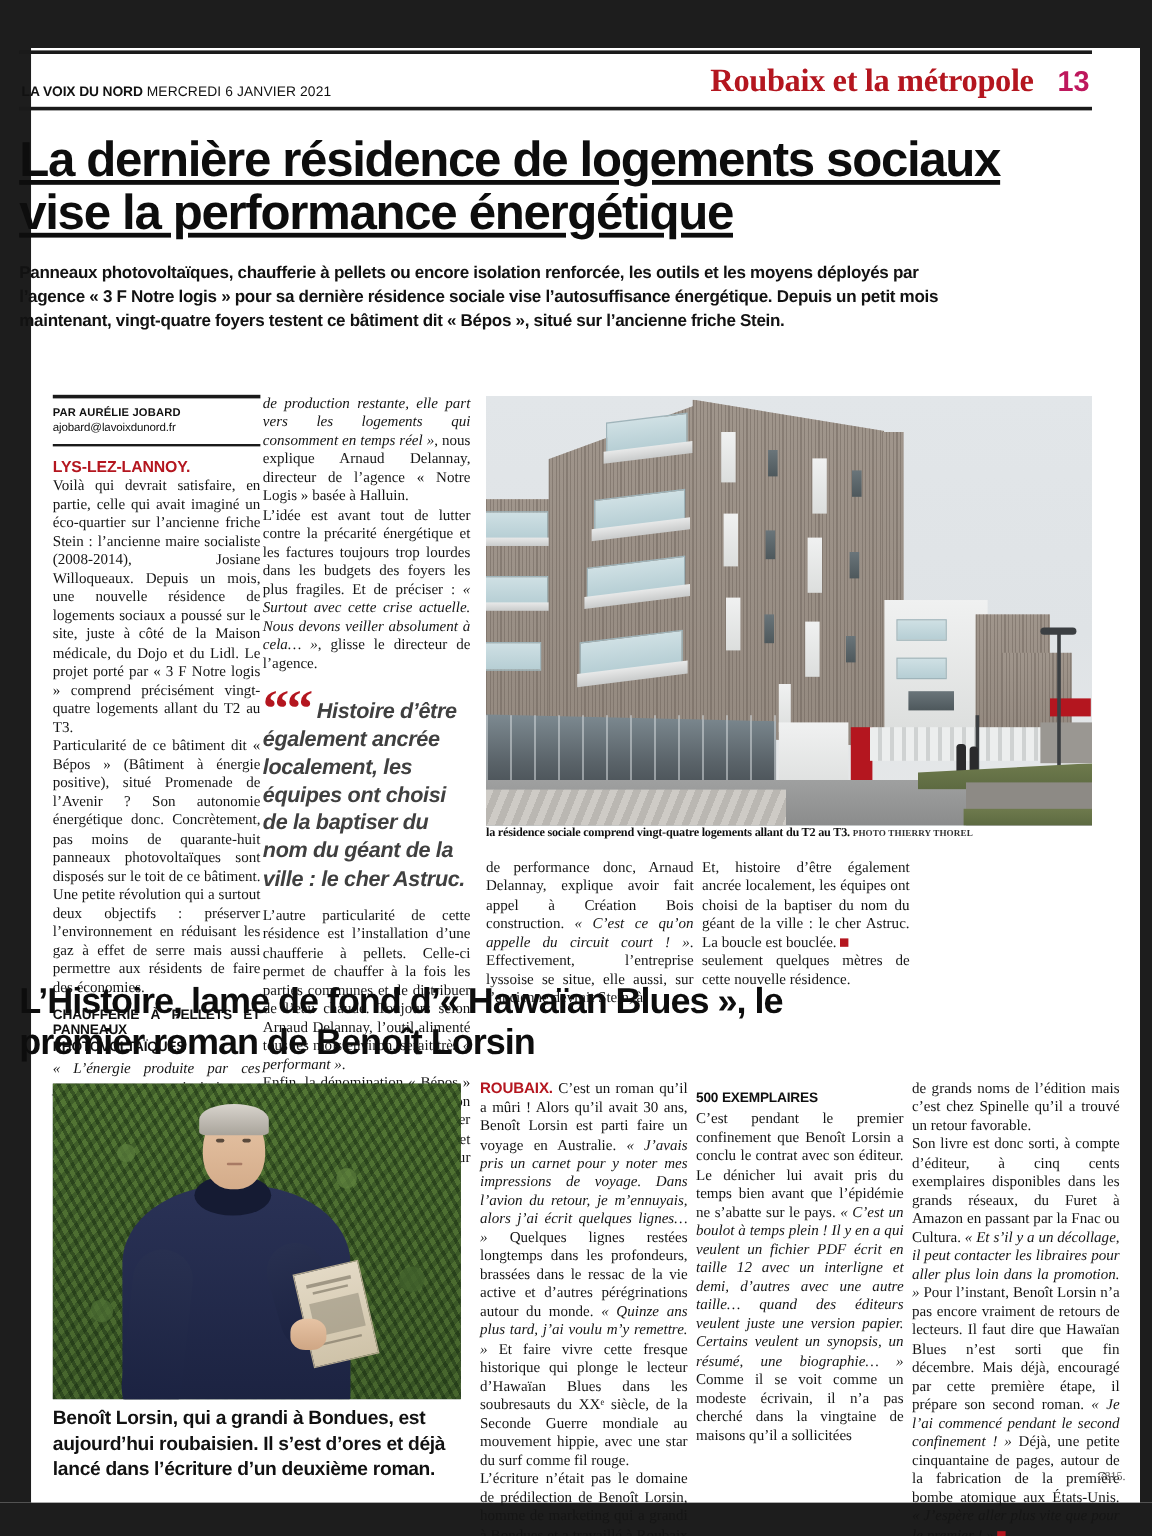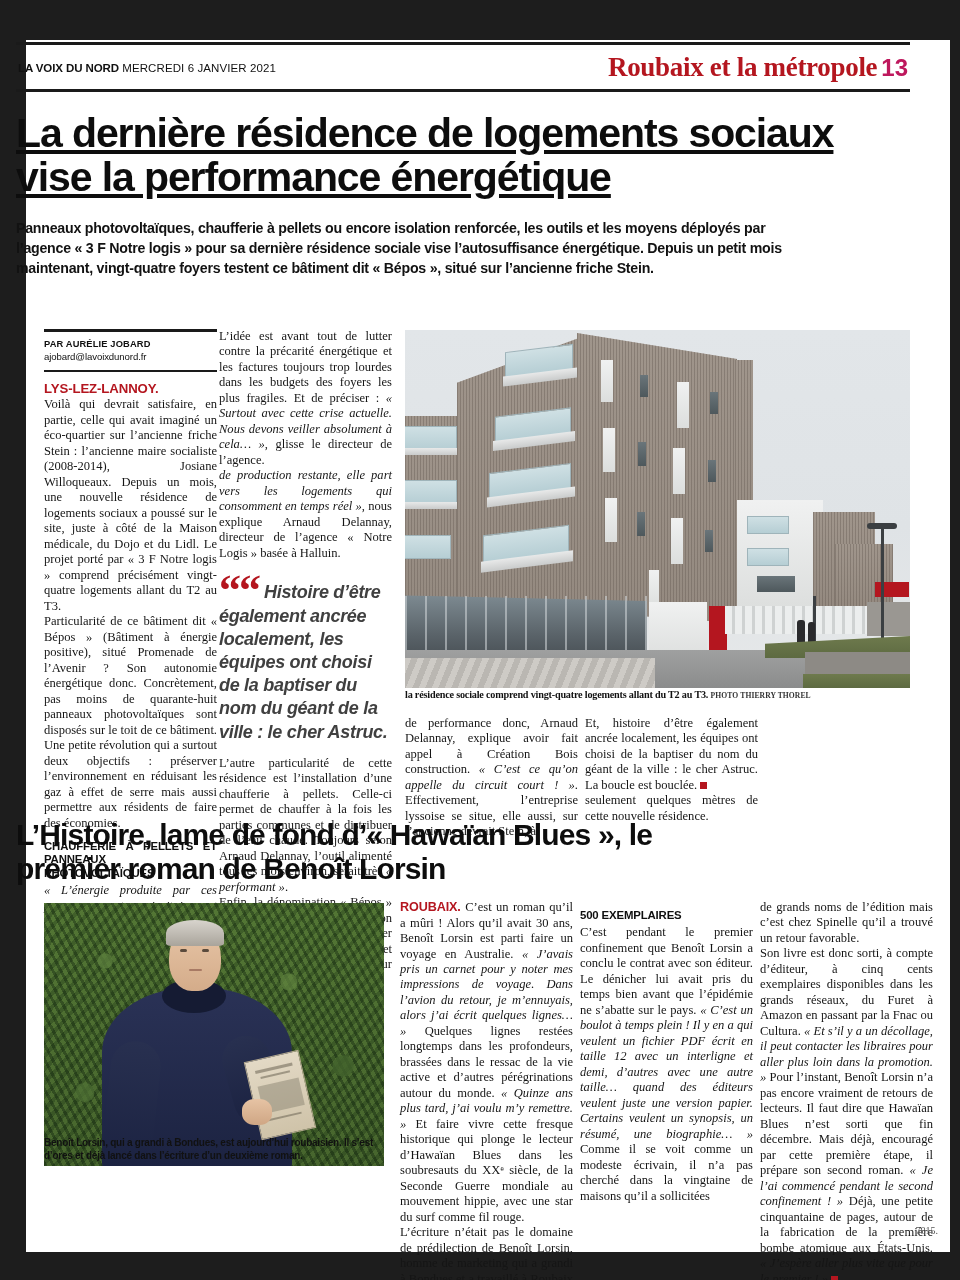--- a/index.html
+++ b/index.html
@@ -46,29 +46,29 @@
 
   
   .masthead {
     position: absolute;
     left: 16px; top: 42px; width: 894px;
   }
   .masthead-rule-top {
     height: 3px; background: #1a1a1a; width: 894px;
   }
   .masthead-row {
-    display: flex; align-items: center; justify-content: space-between;
+    display: flex; align-items: flex-end; justify-content: space-between;
     padding: 7px 2px 6px 2px;
   }
   .mh-left {
     font-size: 11.5px; letter-spacing: .1px; color: #111;
   }
   .mh-brand { font-weight: bold; letter-spacing: -.1px; }
   .mh-date { font-weight: normal; }
-  .mh-right { display: flex; align-items: baseline; gap: 4px; }
+  .mh-right { display: flex; align-items: baseline; gap: 20px; }
   .mh-section {
     font-family: "Liberation Serif", serif;
     font-weight: bold;
     font-size: 27px;
     color: #b4161f;
     letter-spacing: -.3px;
   }
   .mh-page {
     font-family: "Liberation Sans", sans-serif;
     font-weight: bold;
@@ -233,24 +233,24 @@
     width: 740px;
   }
 
   .photo2-wrap {
     position: absolute;
     left: 44px; top: 903px; width: 340px; height: 263px;
     overflow: hidden;
     background: #2c3a24;
   }
   .caption2 {
-    position: absolute; left: 44px; top: 1136px; width: 345px;
-    font-family: "Liberation Sans", sans-serif;
-    font-weight: bold;
-    font-size: 10px;
+    position: absolute; left: 44px; top: 1172px; width: 345px;
+    font-family: "Liberation Sans", sans-serif;
+    font-weight: bold;
+    font-size: 16px;
     line-height: 1.32;
     letter-spacing: -.25px;
     color: #111;
   }
   .folio {
     position: absolute;
     right: 22px; bottom: 44px;
     font-family: "Liberation Serif", serif;
     font-size: 10px;
     color: #555;
@@ -382,24 +382,24 @@
       <p>Voilà qui devrait satisfaire, en partie, celle qui avait imaginé un éco-quartier sur l’ancienne friche Stein : l’ancienne maire socialiste (2008-2014), Josiane Willoqueaux. Depuis un mois, une nouvelle résidence de logements sociaux a poussé sur le site, juste à côté de la Maison médicale, du Dojo et du Lidl. Le projet porté par « 3 F Notre logis » comprend précisément vingt-quatre logements allant du T2 au T3.</p>
       <p>Particularité de ce bâtiment dit « Bépos » (Bâtiment à énergie positive), situé Promenade de l’Avenir ? Son autonomie énergétique donc. Concrètement, pas moins de quarante-huit panneaux photovoltaïques sont disposés sur le toit de ce bâtiment. Une petite révolution qui a surtout deux objectifs : préserver l’environnement en réduisant les gaz à effet de serre mais aussi permettre aux résidents de faire des économies.</p>
       <div class="subhead">CHAUFFERIE À PELLETS ET PANNEAUX PHOTOVOLTAÏQUES</div>
       <p class="ital">« L’énergie produite par ces panneaux est prioritairement redirigée vers les parties communes et en cas</p>
     </div>
   </div>
 
   <div class="col" style="left:219px; top:329px; width:173px;">
     <div class="body-text">
       <p>
+        <span class="ital">de production restante, elle part vers les logements qui consomment en temps réel »</span><span>, nous explique Arnaud Delannay, directeur de l’agence « Notre Logis » basée à Halluin.</span>
+      </p>
+      <p>
         <span>L’idée est avant tout de lutter contre la précarité énergétique et les factures toujours trop lourdes dans les budgets des foyers les plus fragiles. Et de préciser : </span><span class="ital">« Surtout avec cette crise actuelle. Nous devons veiller absolument à cela… »</span><span>, glisse le directeur de l’agence.</span>
-      </p>
-      <p>
-        <span class="ital">de production restante, elle part vers les logements qui consomment en temps réel »</span><span>, nous explique Arnaud Delannay, directeur de l’agence « Notre Logis » basée à Halluin.</span>
       </p>
     </div>
 
     <div class="pullquote">
       <span class="pq-marks">““</span><span class="pq-text">Histoire d’être également ancrée localement, les équipes ont choisi de la baptiser du nom du géant de la ville : le cher Astruc.</span>
     </div>
 
     <div class="body-text">
       <p>
         <span>L’autre particularité de cette résidence est l’installation d’une chaufferie à pellets. Celle-ci permet de chauffer à la fois les parties communes et de distribuer de l’eau chaude. Toujours selon Arnaud Delannay, l’outil alimenté tous les mois environ, serait très </span><span class="ital">« performant »</span><span>.</span>

